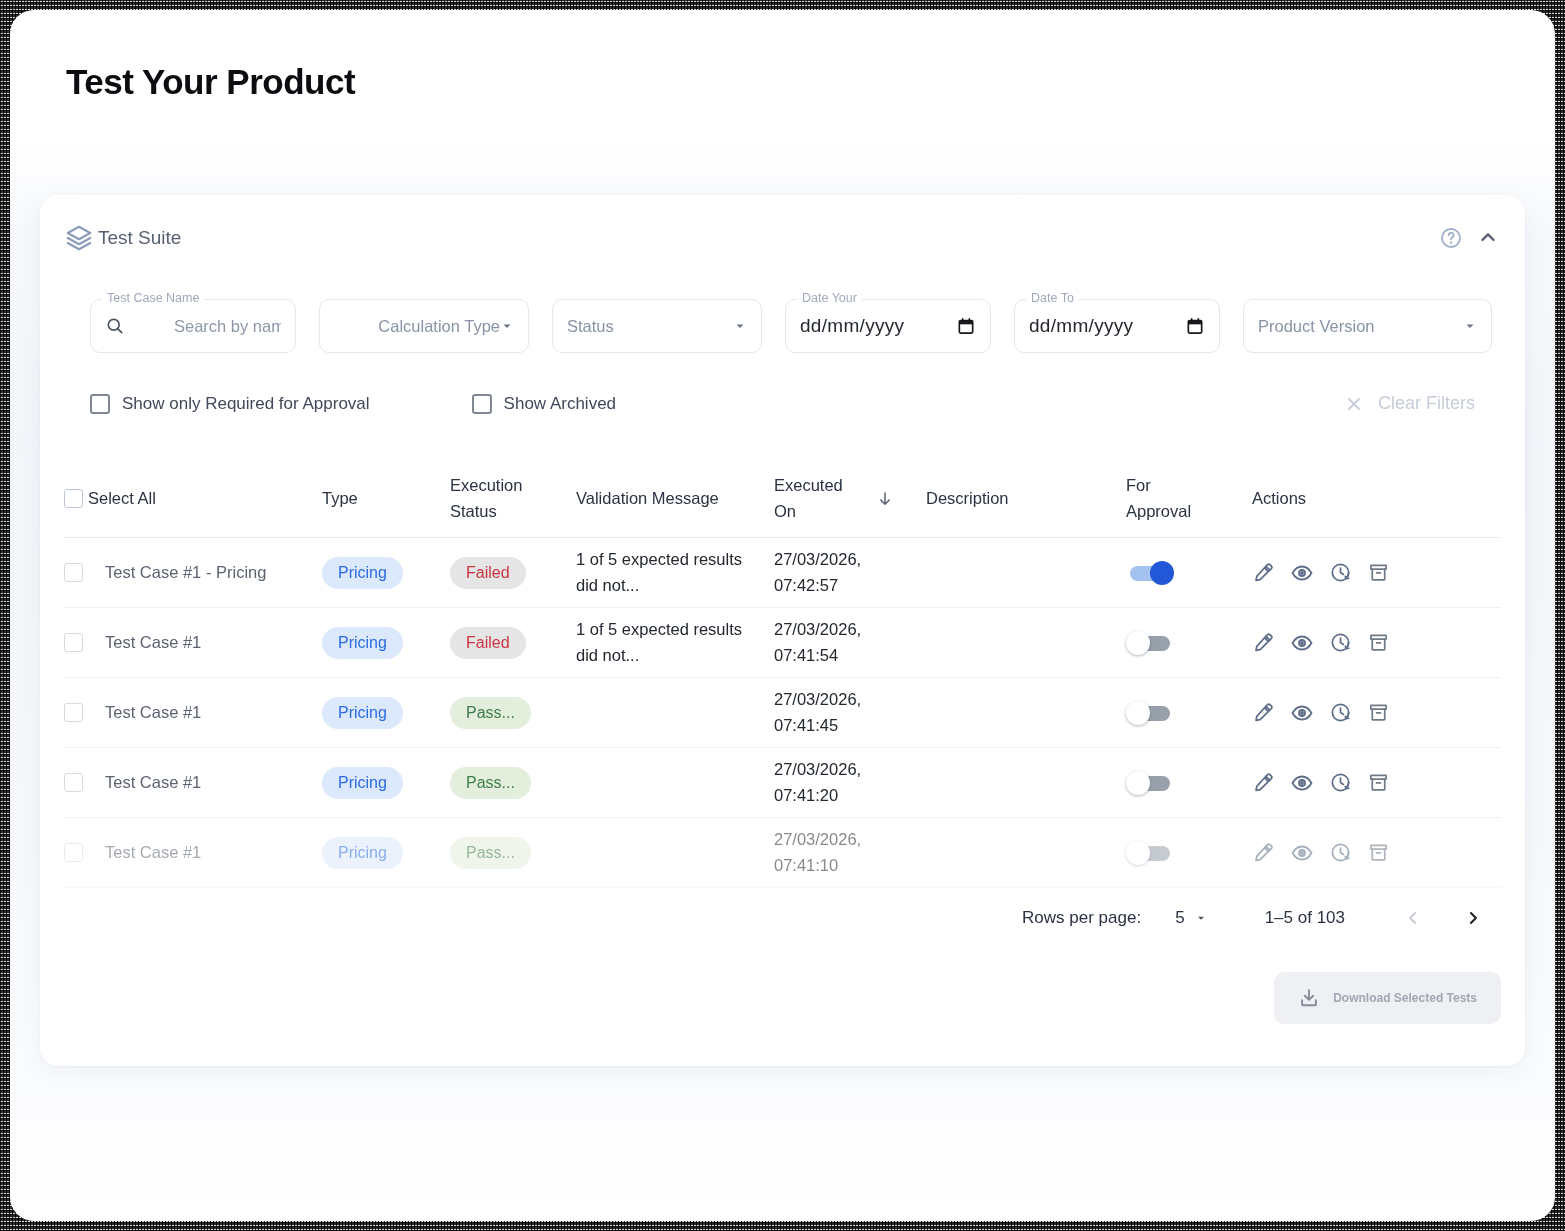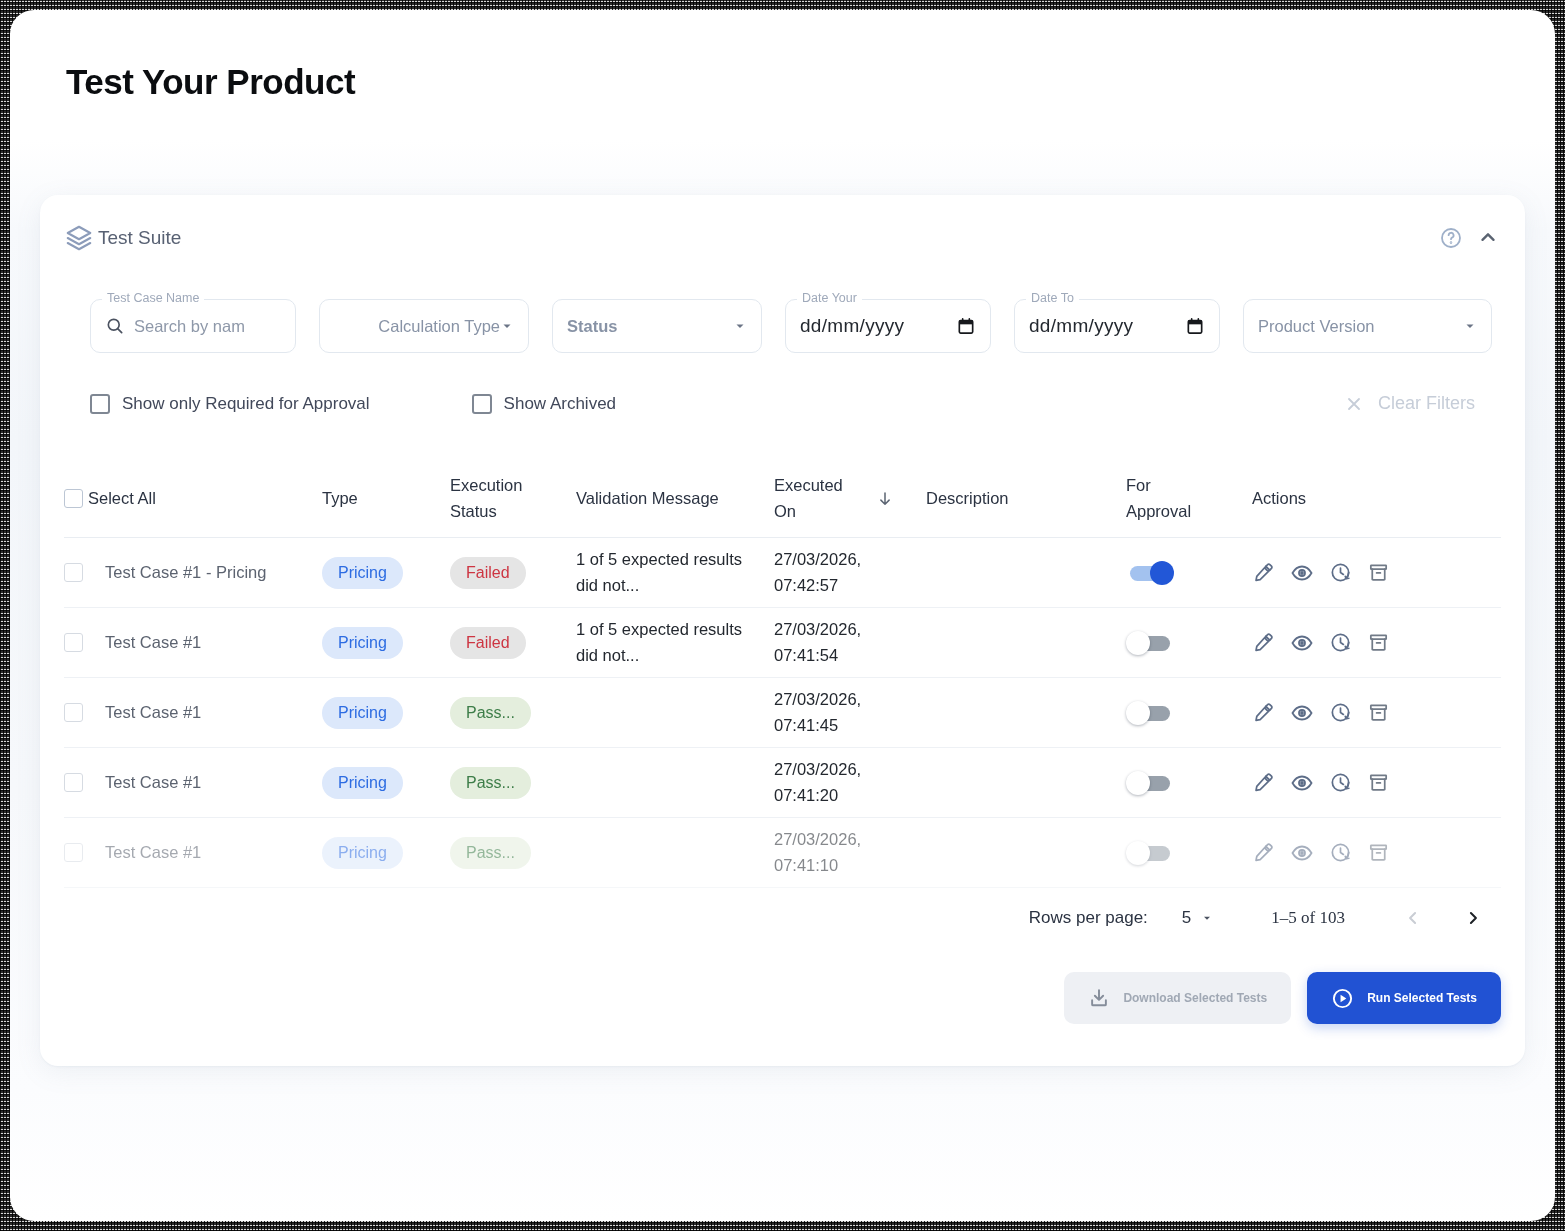--- a/index.html
+++ b/index.html
@@ -30,21 +30,21 @@
 
   
   .filters { display:flex; gap:23px; margin:42px 0 0 26px; }
   .field { position:relative; height:54px; border:1px solid #e2e8ef; border-radius:10px; background:#fff;
            display:flex; align-items:center; padding:0 14px; }
   .field .notch { position:absolute; top:-9px; left:11px; background:#fff; padding:0 5px; font-size:12.5px; color:#9fa9ba; white-space:nowrap; }
   .field input { border:none; outline:none; font-size:16.5px; color:#3a4150; width:100%; font-family:"Liberation Sans", sans-serif; background:transparent; }
   .field input::placeholder { color:#8e98a9; opacity:1; }
   .select-text { font-size:16.5px; color:#8893a6; flex:1; white-space:nowrap; overflow:hidden; }
   .date-text { font-size:19px; color:#23282f; flex:1; letter-spacing:.3px; }
-  .w-search{width:206px;} .w-calc{width:210px;text-align:right;} .w-status{width:210px;font-weight:bold;} .w-datef{width:206px;} .w-datet{width:206px;} .w-ver{width:249px;}
+  .w-search{width:206px;gap:40px;} .w-calc{width:210px;text-align:right;} .w-status{width:210px;} .w-datef{width:206px;} .w-datet{width:206px;} .w-ver{width:249px;}
 
   
   .checks-row { display:flex; align-items:center; margin:40px 26px 0 26px; }
   .check-item { display:flex; align-items:center; gap:12px; margin-right:102px; cursor:pointer; }
   .cbox { width:20px; height:20px; border:2px solid #7f8793; border-radius:3px; background:#fff; flex:none; }
   .check-label { font-size:17px; color:#41485a; }
   .clear-filters { margin-left:auto; display:flex; align-items:center; gap:14px; color:#c6cdd8; font-size:18px; cursor:default; background:none; border:none; }
 
   
   .table { margin-top:46px; }
@@ -76,21 +76,21 @@
   .toggle.on .thumb { left:24px; background:#2257d7; box-shadow:none; }
 
   .actions-cell { gap:15px; }
   .action-btn { background:none; border:none; cursor:pointer; display:flex; align-items:center; color:#5d6d88; padding:0; }
   .action-btn.archive { color:#707a87; }
 
   
   .pagination { display:flex; align-items:center; justify-content:flex-end; margin-top:16px; padding-right:14px; gap:0; color:#2b3342; font-size:17px; }
   .rpp-label { margin-right:34px; }
   .rpp-select { display:flex; align-items:center; gap:10px; cursor:pointer; margin-right:58px; background:none; border:none; font-size:17px; color:#2b3342; }
-  .range { margin-right:54px;font-family:Liberation Serif, serif; }
+  .range { margin-right:54px; }
   .page-btn { background:none; border:none; cursor:pointer; display:flex; align-items:center; padding:4px; }
   .page-btn.prev { color:#c9cdd4; margin-right:32px; }
   .page-btn.next { color:#1d2126; }
 
   
   .footer-actions { display:flex; justify-content:flex-end; gap:16px; margin-top:40px; }
   .btn { display:flex; align-items:center; gap:13px; height:52px; border-radius:10px; font-size:12px; font-weight:600;
          border:none; cursor:pointer; padding:0 24px; font-family:"Liberation Sans", sans-serif; }
   .btn.secondary { background:#eef0f4; color:#a0a8b4; cursor:default; }
   .btn.primary { background:#2152d3; color:#ffffff; box-shadow:0 4px 12px rgba(33,82,211,.25); }
@@ -537,25 +537,16 @@
     <div class="footer-actions">
       <button class="btn secondary">
         <span style="display:flex;">
           <svg width="22" height="22" viewBox="0 0 24 24" fill="none" stroke="#858d9a" stroke-width="2.1" stroke-linecap="round" stroke-linejoin="round">
             <path d="M12 3.5 V13.5 M7.5 9.5 L12 14 L16.5 9.5"></path>
               <path d="M4.5 14.5 V19 a1 1 0 0 0 1 1 H18.5 a1 1 0 0 0 1-1 V14.5"></path>
           </svg>
         </span>
         <span>Download Selected Tests</span>
       </button>
-      <button class="btn primary">
-        <span style="display:flex;">
-          <svg width="23" height="23" viewBox="0 0 24 24" fill="none" stroke="#ffffff" stroke-width="2">
-            <circle cx="12" cy="12" r="9"></circle>
-              <path d="M10 8.2 L16 12 L10 15.8 Z" fill="#ffffff" stroke="none"></path>
-          </svg>
-        </span>
-        <span>Run Selected Tests</span>
-      </button>
     </div>
 
   </section>
 </div>
 
 </body></html>

